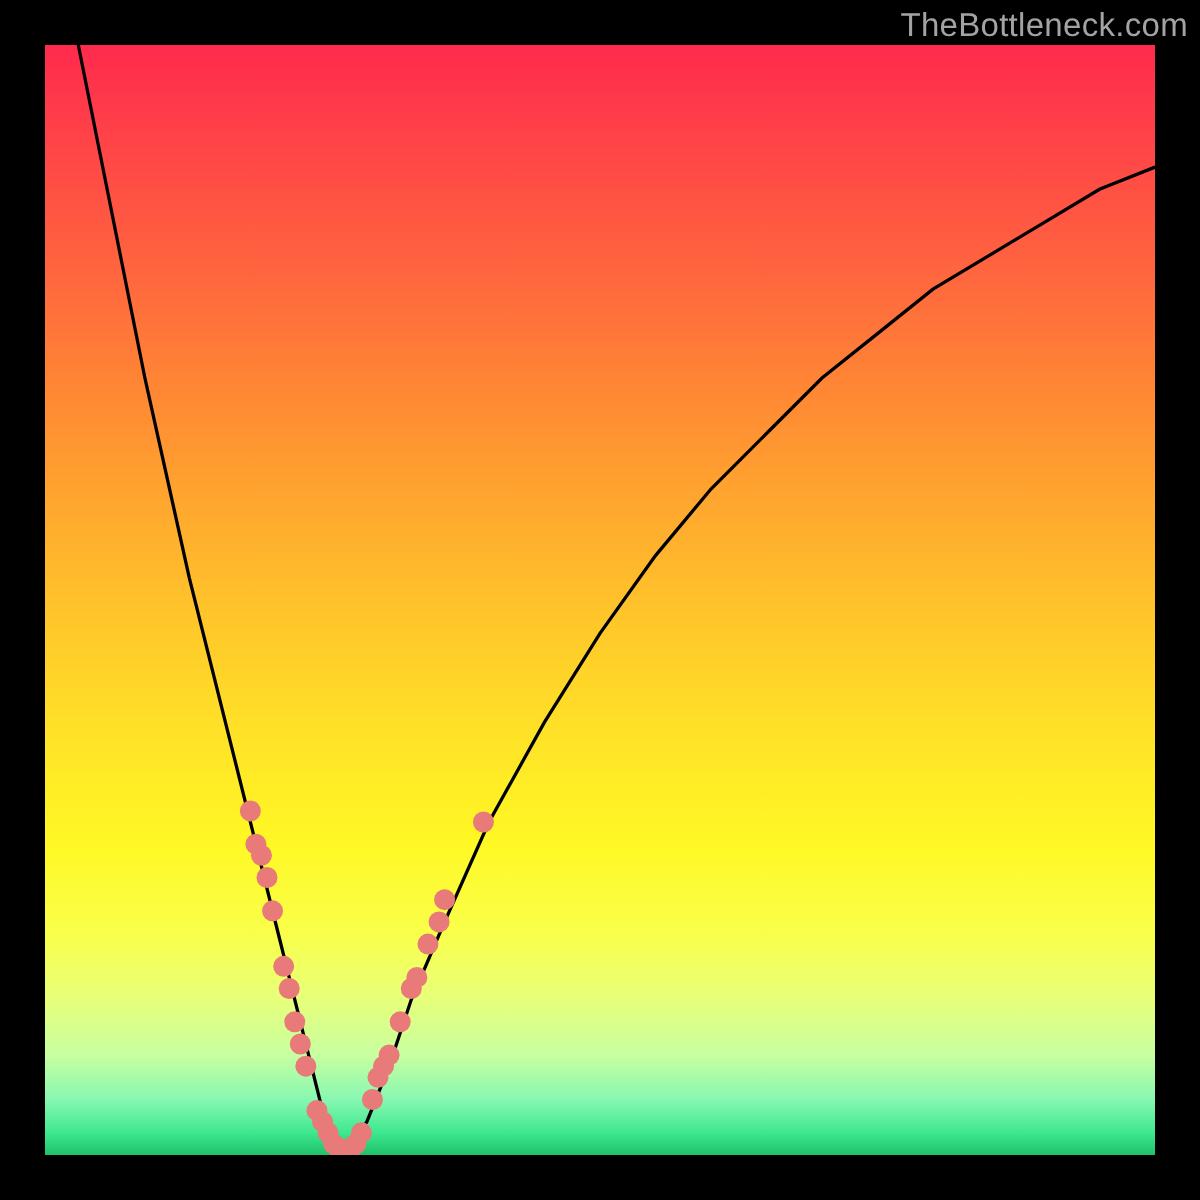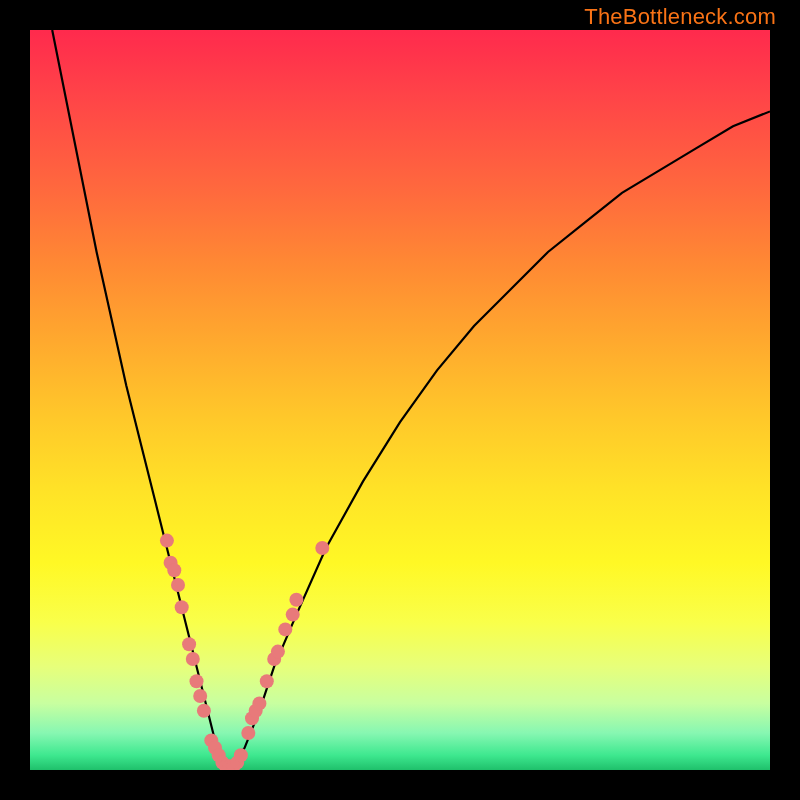--- a/index.html
+++ b/index.html
@@ -35,22 +35,22 @@
       #f9ff4a 80%,
       #e7ff7a 86%,
       #c8ffa0 91%,
       #87f7b2 95%,
       #3ee88f 98%,
       #1fc06b 100%);
   }
   .watermark {
     position: absolute;
     top: 4px;
-    right: 24px;
-    color: #f97316;
+    right: 8px;
+    color: #a3a3a3;
     font-size: 22px;
     font-weight: 500;
     letter-spacing: 0.2px;
     user-select: none;
   }
   svg.curve {
     position: absolute;
     top: 0; left: 0;
     width: 740px; height: 740px;
   }

